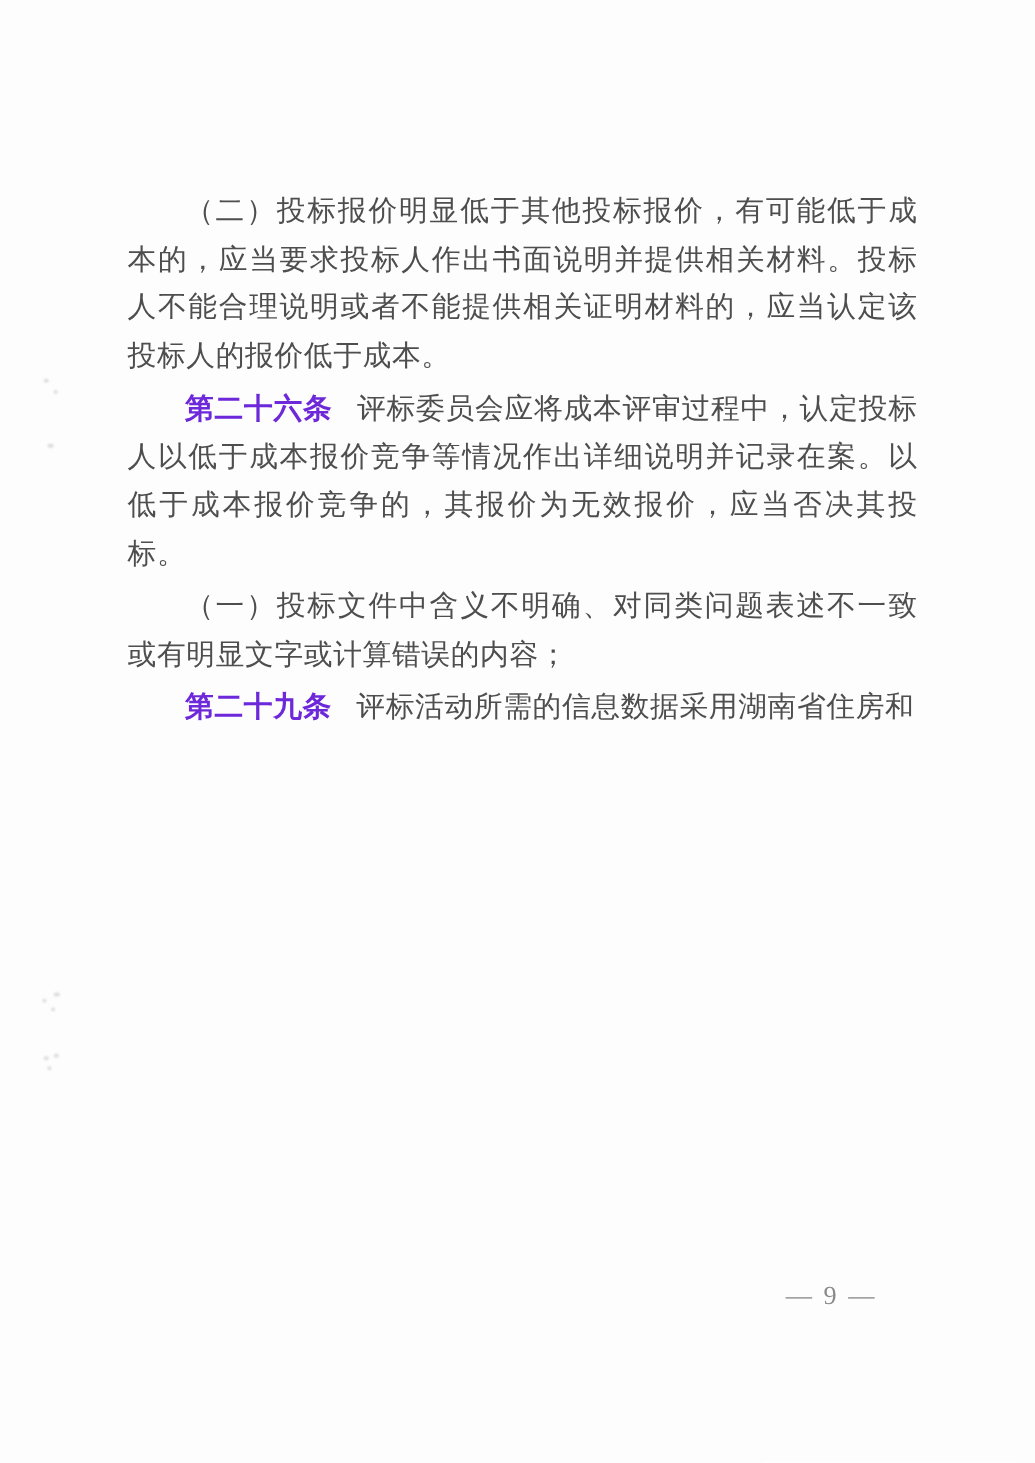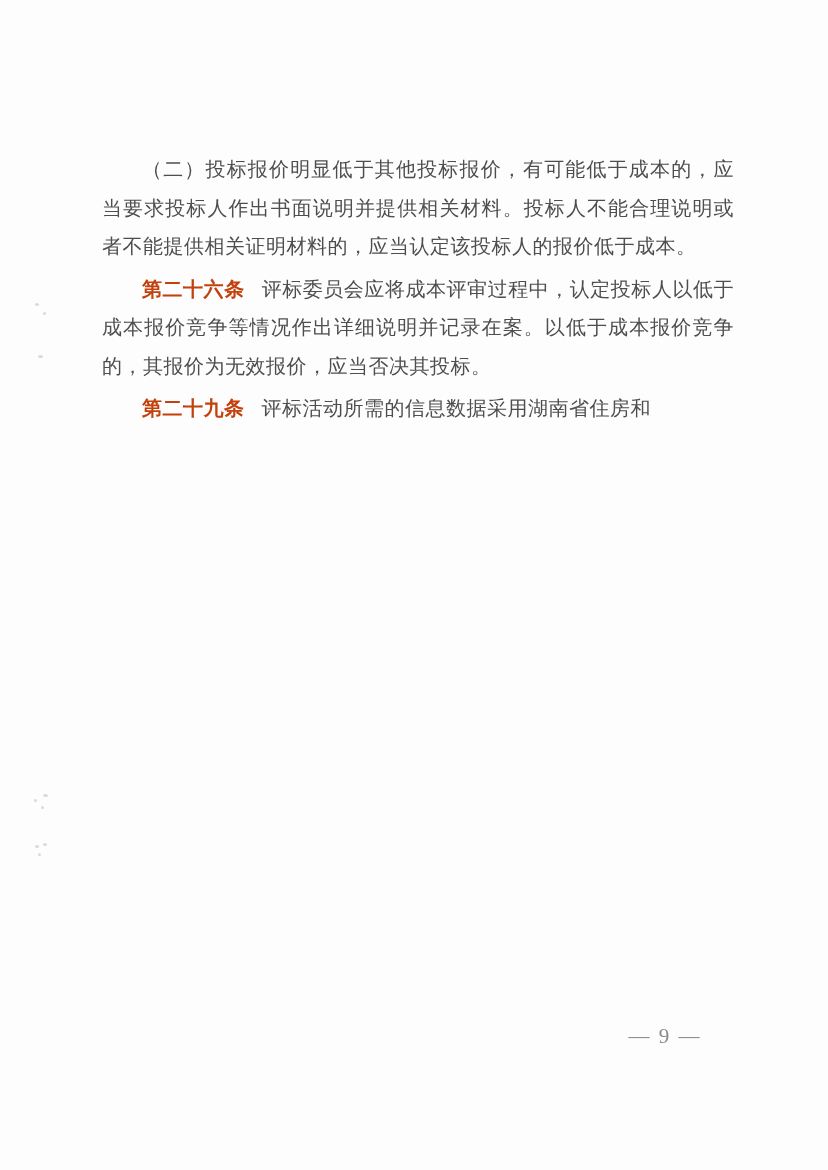--- a/index.html
+++ b/index.html
@@ -17,30 +17,30 @@
   }
   .body-text {
     position: absolute;
     left: 102px;
     top: 150px;
     width: 632px;
   }
   .body-text p {
     margin: 0 0 4px 0;
     text-indent: 2em;
-    font-size: 20px;
+    font-size: 23px;
     line-height: 38.5px;
     letter-spacing: 0.5px;
     color: #4e4e4e;
     text-align: justify;
     text-justify: inter-character;
   }
   .lead {
     font-weight: 700;
-    color: #c2410c;
+    color: #6d28d9;
     margin-right: 0.85em;
   }
   .lead:empty {
     display: none;
     margin: 0;
   }
   .page-number {
     position: absolute;
     left: 595px;
     top: 1024px;
@@ -68,20 +68,21 @@
   .s9 { left: 38px;  top: 853px; width: 3px; height: 3px; }
 </style>
 </head>
 <body>
 
 <div class="page">
 
   <div class="body-text">
     <p><span>（二）投标报价明显低于其他投标报价，有可能低于成本的，应当要求投标人作出书面说明并提供相关材料。投标人不能合理说明或者不能提供相关证明材料的，应当认定该投标人的报价低于成本。</span></p>
     <p><span class="lead">第二十六条</span><span>评标委员会应将成本评审过程中，认定投标人以低于成本报价竞争等情况作出详细说明并记录在案。以低于成本报价竞争的，其报价为无效报价，应当否决其投标。</span></p>
+    <p><span>（一）投标文件中含义不明确、对同类问题表述不一致或有明显文字或计算错误的内容；</span></p>
     <p><span class="lead">第二十九条</span><span>评标活动所需的信息数据采用湖南省住房和</span></p>
   </div>
 
   <div class="page-number">— 9 —</div>
 
   <div class="speck s1"></div>
   <div class="speck s2"></div>
   <div class="speck s3"></div>
   <div class="speck s4"></div>
   <div class="speck s5"></div>

